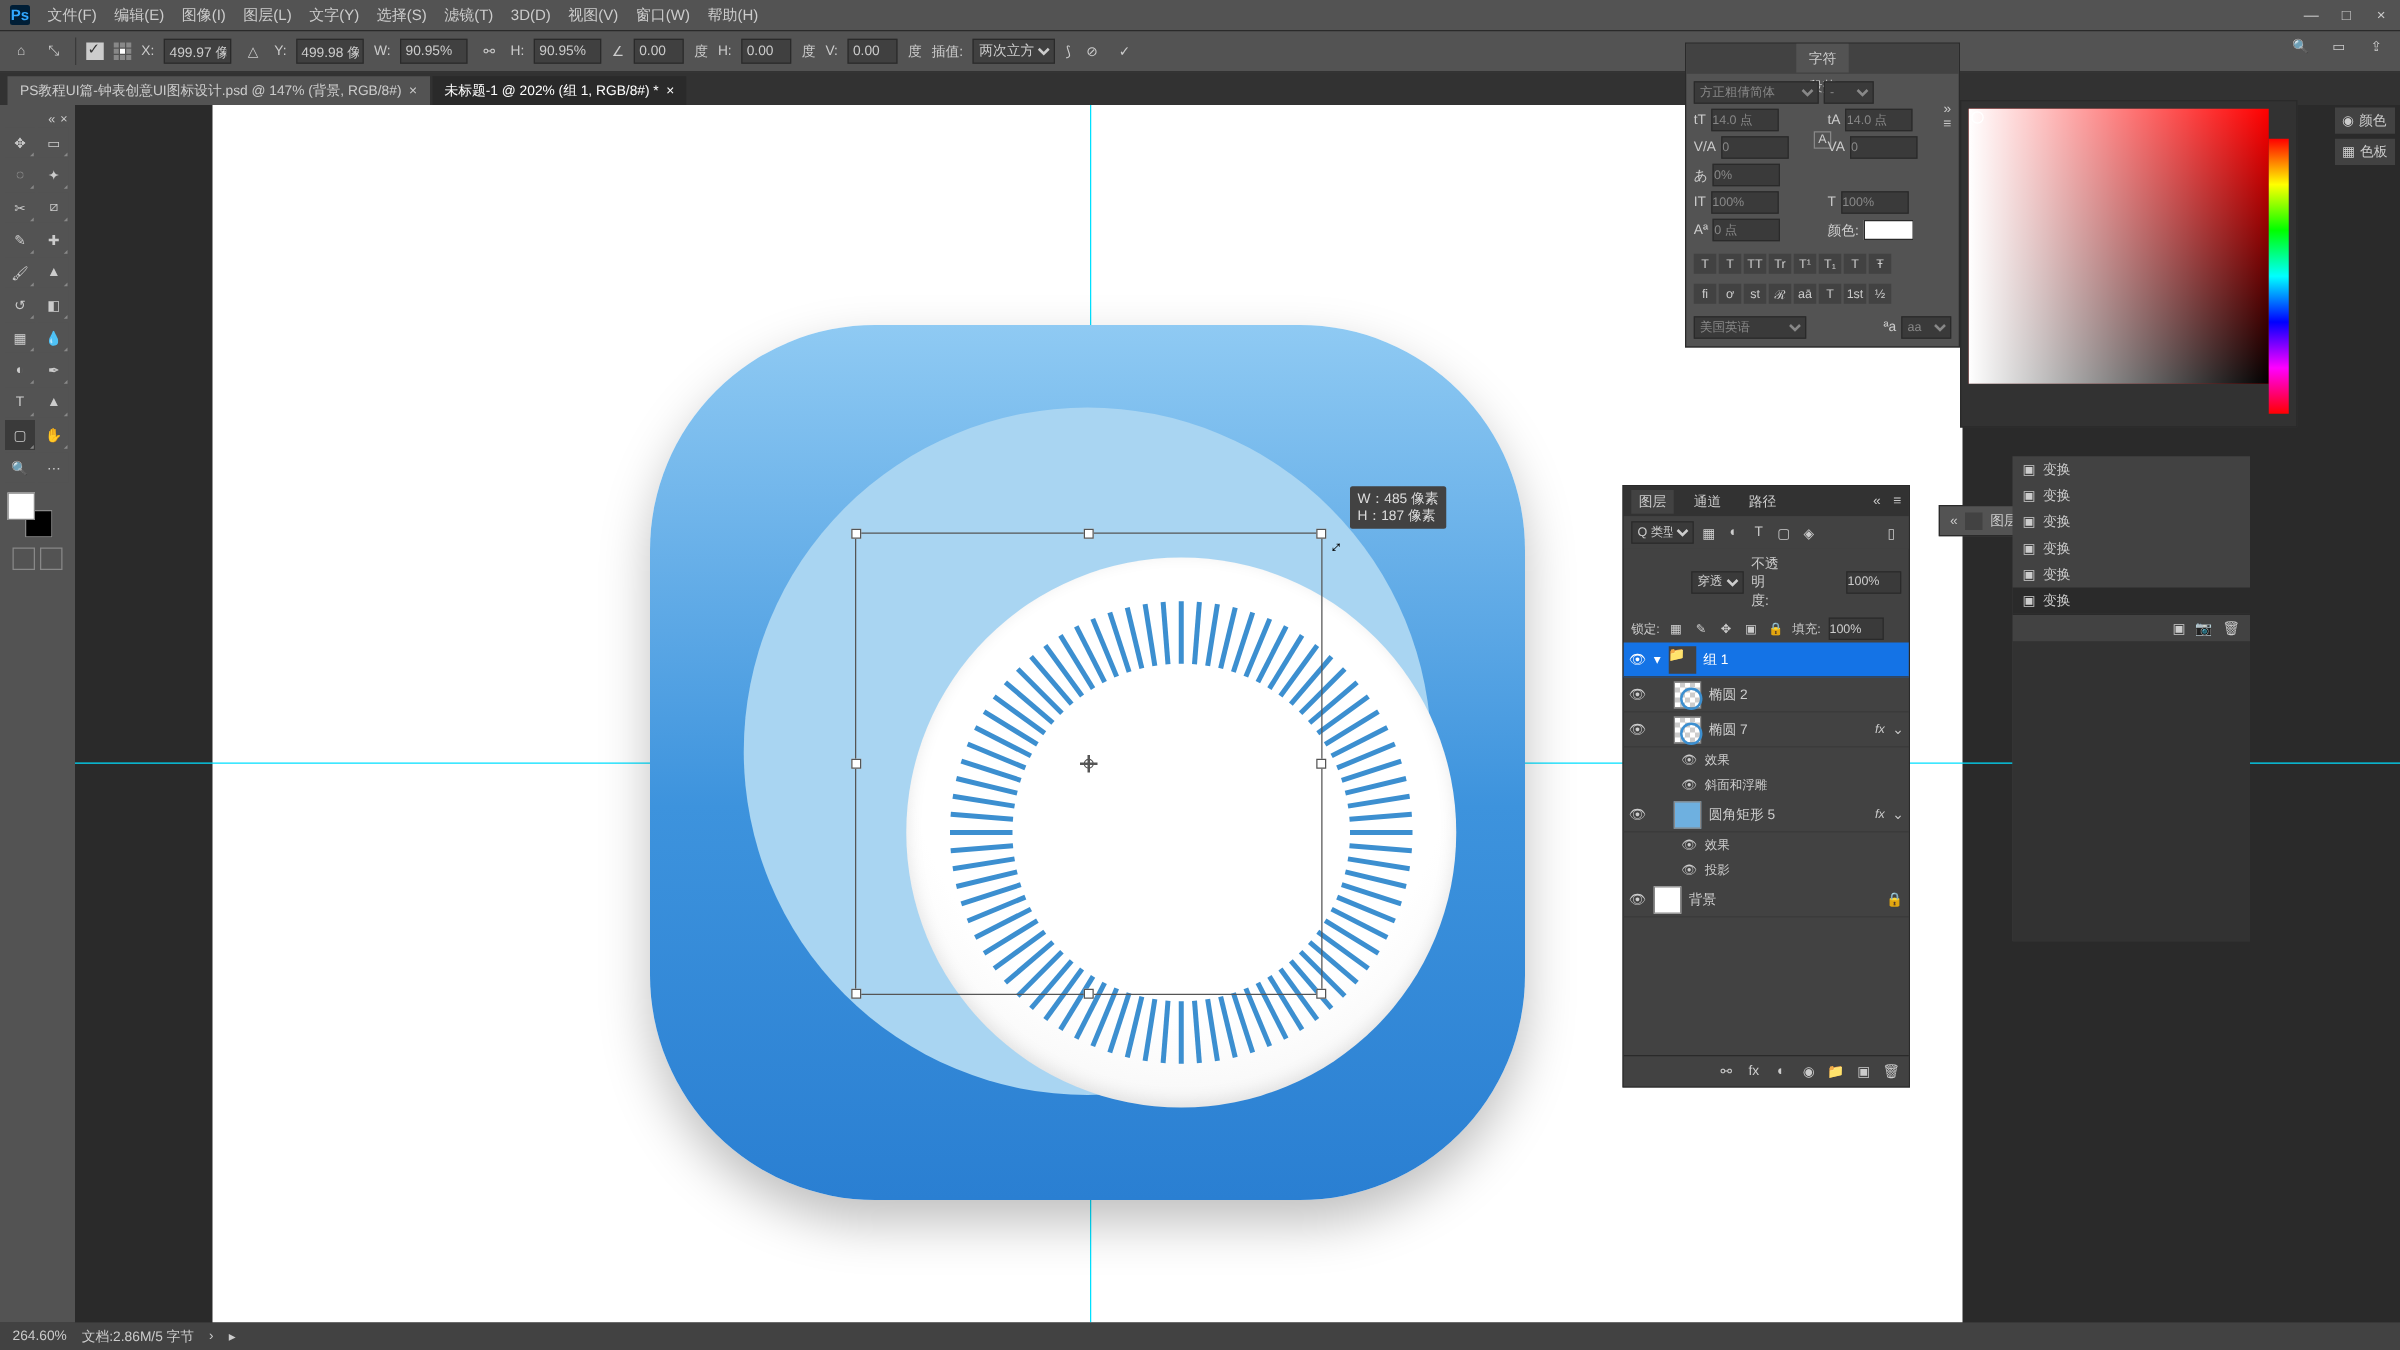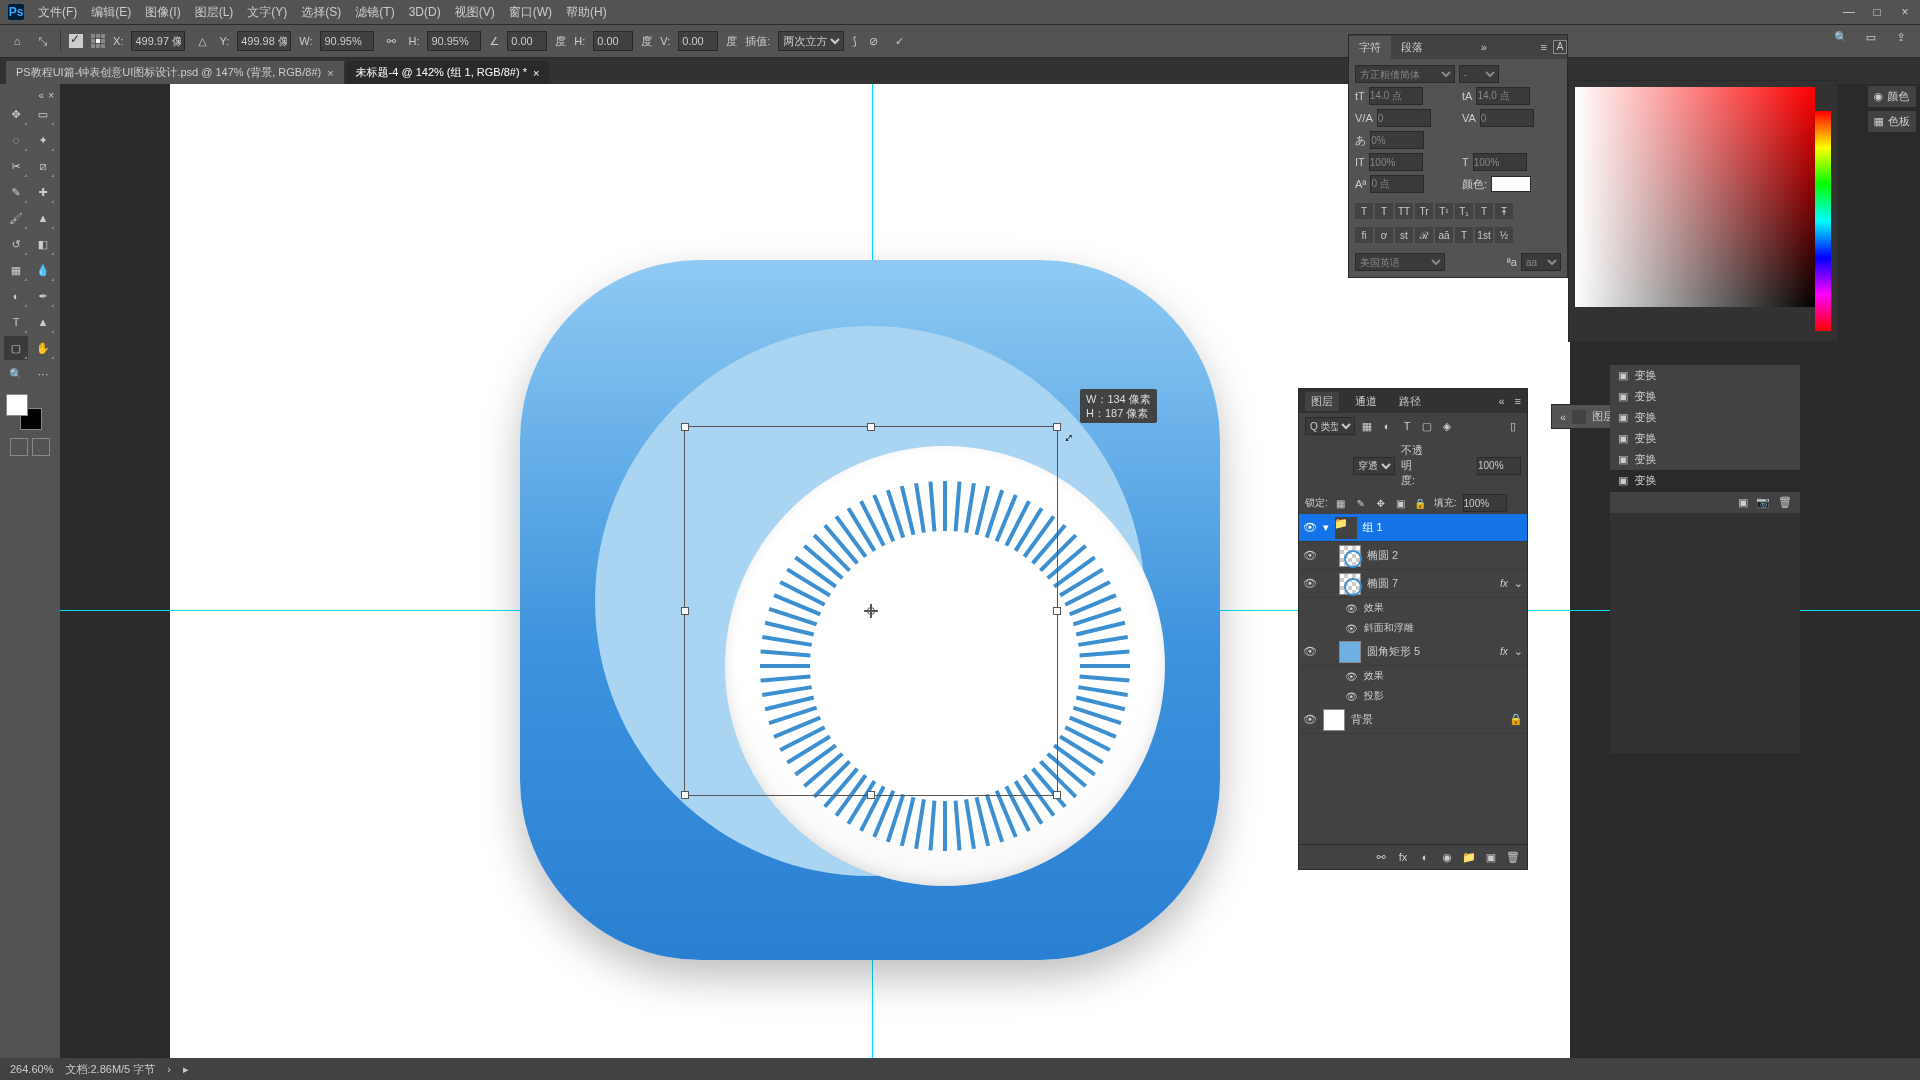--- a/index.html
+++ b/index.html
@@ -70,21 +70,21 @@
 .center-mark .circ { position: absolute; left: 3px; top: 3px; width: 8px; height: 8px; border: 1px solid #555; border-radius: 50%; }
 
 
 .tool-tip { position: absolute; background: #424242; color: #ddd; font-size: 11px; padding: 3px 6px; line-height: 14px; border-radius: 2px; }
 
 
 .resize-cursor { position: absolute; font-size: 14px; color: #000; transform: rotate(-45deg); }
 
 
 .panel { background: #535353; border: 1px solid #2a2a2a; margin-bottom: 2px; }
-.panel-tabs { display: flex; background: #424242; height: 24px; align-items: center; }
+.panel-tabs { display: flex; background: #424242; height: 24px; align-items: center; flex-direction: column; }
 .panel-tabs .ptab { padding: 4px 10px; font-size: 11px; }
 .panel-tabs .ptab.active { background: #535353; }
 .panel-tabs .pmenu { margin-left: auto; padding: 0 6px; }
 .char-body { padding: 6px; display: grid; grid-template-columns: 1fr 1fr; gap: 4px 8px; }
 .char-body .row { display: flex; align-items: center; gap: 4px; }
 .char-body input, .char-body select { background: #3a3a3a; border: 1px solid #2a2a2a; color: #888; height: 18px; width: 54px; font-size: 10px; }
 .char-btns { display: flex; gap: 2px; padding: 4px 6px; }
 .char-btns span { width: 18px; height: 16px; background: #424242; display: flex; align-items: center; justify-content: center; font-size: 10px; }
 .color-chip { width: 40px; height: 16px; background: #fff; border: 1px solid #2a2a2a; }
 
@@ -210,21 +210,21 @@
   <span>▭</span>
   <span>⇪</span>
 </div>
 
 <div class="doctabs">
   <div class="tab">
     <span>PS教程UI篇-钟表创意UI图标设计.psd @ 147% (背景, RGB/8#)</span>
     <span class="close">×</span>
   </div>
   <div class="tab active">
-    <span>未标题-4 @ 142% (组 1, RGB/8#) *</span>
+    <span>未标题-1 @ 202% (组 1, RGB/8#) *</span>
     <span class="close">×</span>
   </div>
 </div>
 
 <div class="main">
 
   <div class="toolbox-wrap">
     <div class="toolbox-header">
         <span>«</span>
         <span>×</span>
@@ -365,21 +365,21 @@
       <div class="handle" style="right:-4px;top:calc(50% - 4px)"></div>
       <div class="handle" style="left:-4px;bottom:-4px"></div>
       <div class="handle" style="left:calc(50% - 4px);bottom:-4px"></div>
       <div class="handle" style="right:-4px;bottom:-4px"></div>
       <div class="center-mark" style="left:calc(50% - 7px);top:calc(50% - 7px)">
           <span class="circ"></span>
         </div>
     </div>
     <div class="resize-cursor" style="left:1000px;top:344px">↔</div>
     <div class="tool-tip" style="left:1020px;top:305px">
-      <div>W：134 像素</div>
+      <div>W：485 像素</div>
       <div>H：187 像素</div>
     </div>
   </div>
 </div>
 
 <div class="collapsed-dock">
   <div class="dtab">
       <span>◉</span>
       <span>颜色</span>
     </div>

